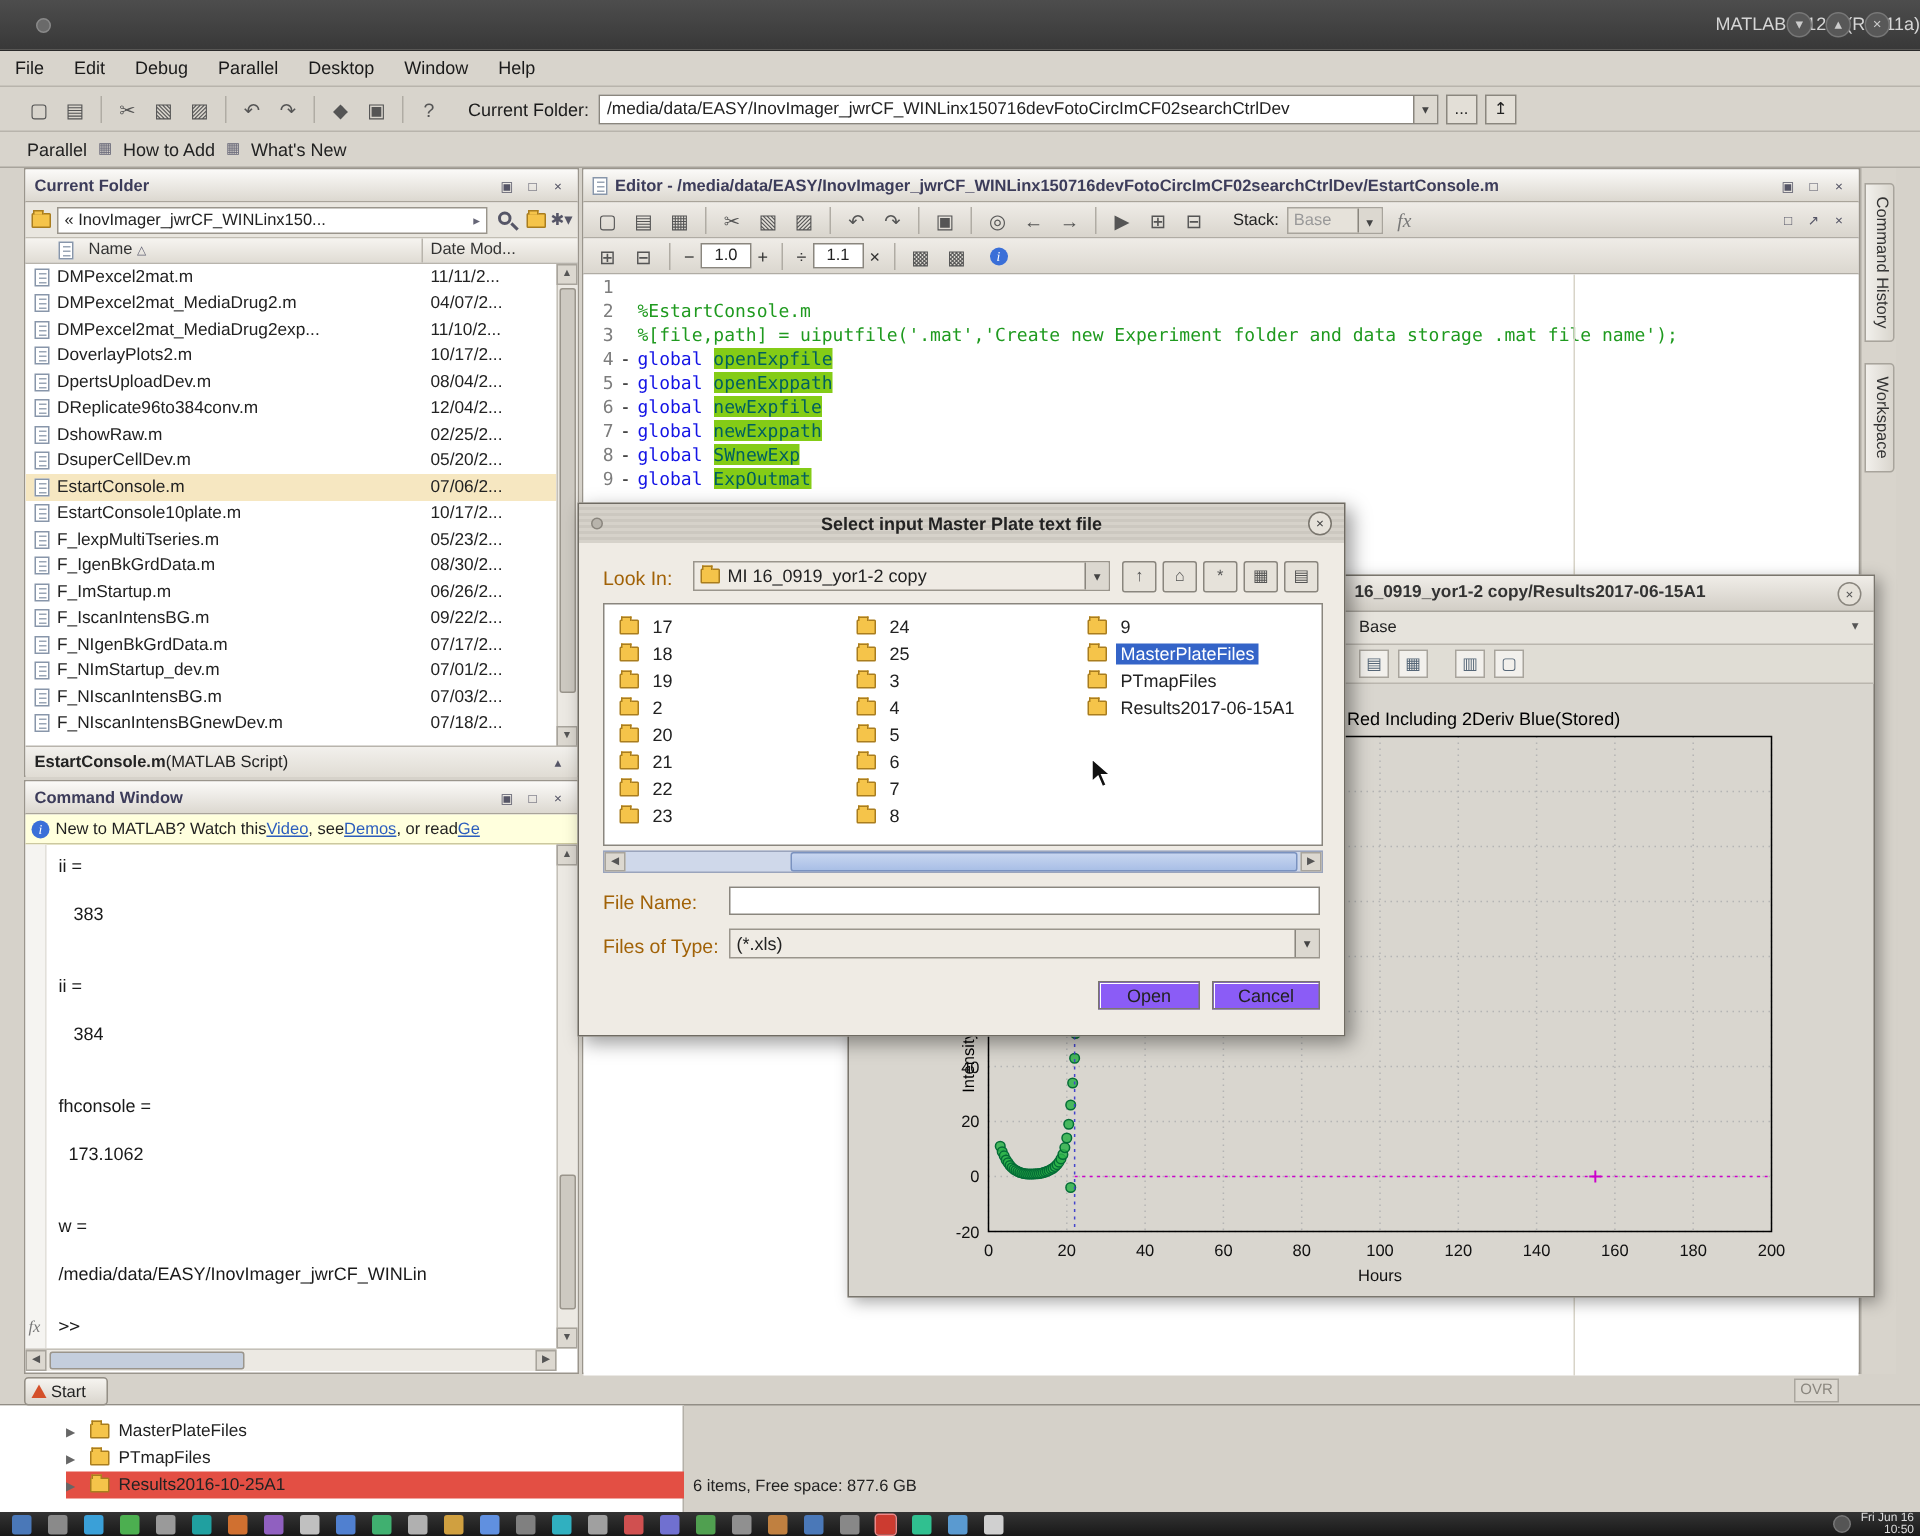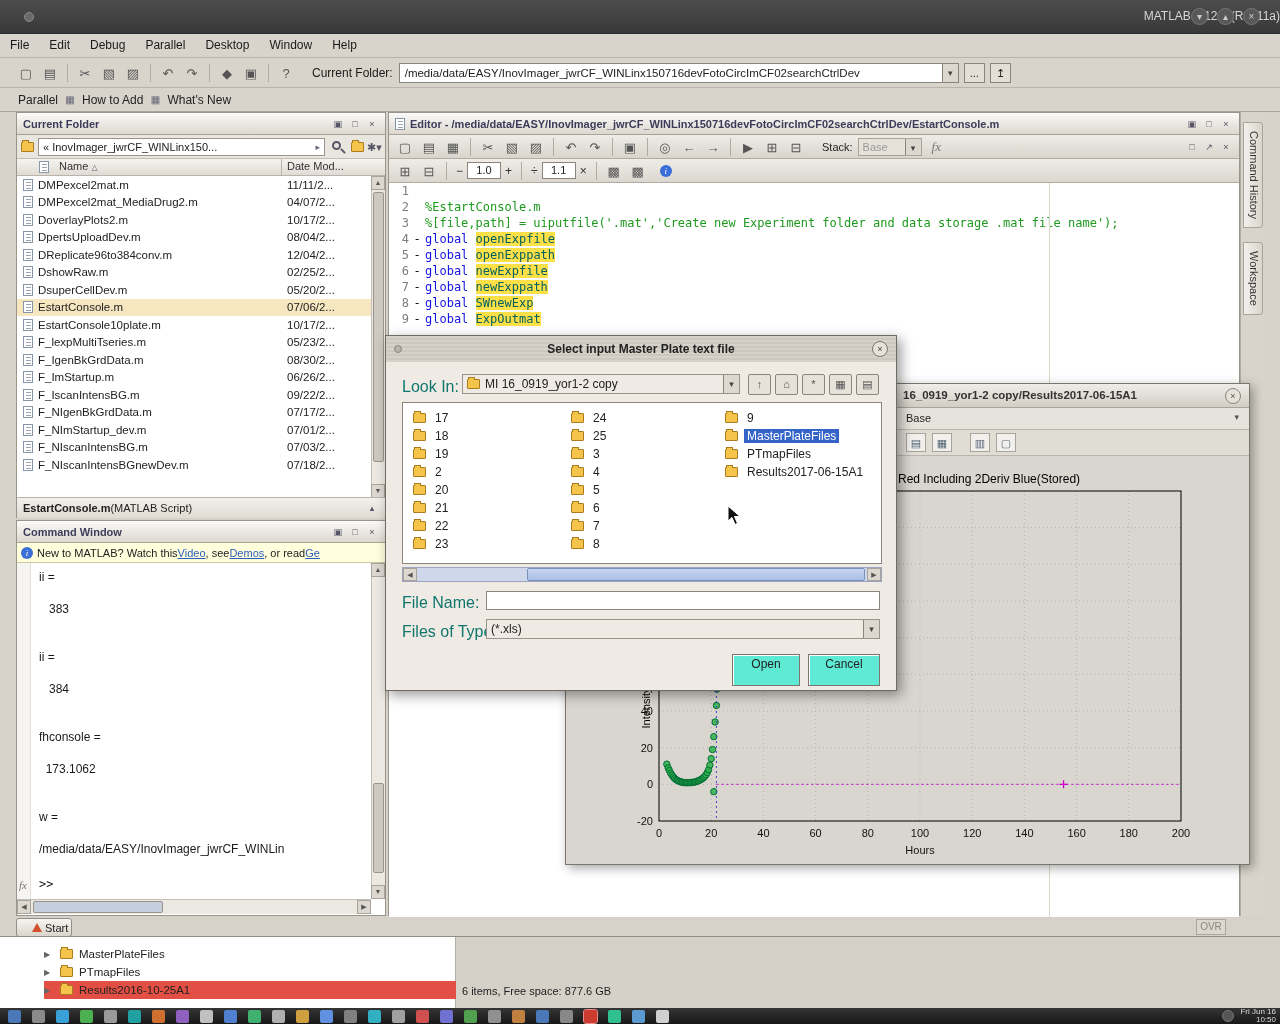--- a/index.html
+++ b/index.html
@@ -86,31 +86,31 @@
   .op{font-size:12px;color:#333;margin:0 4px}
   #stack-combo{width:64px;height:18px;background:#e6e2da;border:1px solid #a8a49c;color:#999;
                display:flex;align-items:center;padding-left:4px;font-size:11px}
   #code{position:absolute;left:0;top:70px;width:850px;height:734px;background:#fff;overflow:hidden}
   .code-line{display:flex;height:16px;font-family:"DejaVu Sans Mono",monospace;font-size:12px;line-height:16px}
   .ln{width:20px;text-align:right;color:#7d7d7d;flex:none}
   .mk{width:16px;text-align:center;color:#111;flex:none}
   .ctext{white-space:pre}
   .c-comment{color:#1f9a1f}
   .c-keyword{color:#1414e6}
-  .c-var{color:#005f5f;background:#fde047}
+  .c-var{color:#005f5f;background:#84cc16}
   #margin-line{position:absolute;left:660px;top:70px;width:1px;height:734px;background:#d8d4c8}
 
   
   .vtab{position:absolute;left:2px;width:20px;background:linear-gradient(90deg,#f2f0ec,#d9d5cd);
         border:1px solid #a8a49c;border-radius:0 3px 3px 0;writing-mode:vertical-rl;
         font-size:11px;color:#333;padding:8px 2px;text-align:center}
 
   
   #start-btn{position:absolute;left:16px;top:918px;width:56px;height:19px;background:linear-gradient(#f6f4f0,#d9d5cd);
-             border:1px solid #948f86;border-radius:3px;display:flex;align-items:center;padding-left:15px;gap:3px;font-size:11px}
+             border:1px solid #948f86;border-radius:3px;display:flex;align-items:center;padding-left:4px;gap:3px;font-size:11px}
   .mlogo{width:0;height:0;border-left:5px solid transparent;border-right:5px solid transparent;border-bottom:9px solid #d4502a}
   #ovr{position:absolute;left:1196px;top:919px;width:30px;height:16px;border:1px solid #aaa69e;color:#8a867e;
        font-size:10px;text-align:center;line-height:14px;background:#dcd8d0}
 
   
   #figwin{left:565px;top:383px;width:685px;height:482px;background:#d9d6cf;border:1px solid #7a766e;
           box-shadow:3px 3px 10px rgba(0,0,0,.35)}
   #fig-titlebar{position:absolute;left:0;top:0;width:683px;height:24px;background:linear-gradient(#f0ede8,#d2cec6);
                 border-bottom:1px solid #a8a49c}
   #fig-title{position:absolute;left:337px;top:5px;font-size:11.5px;font-weight:bold;color:#333;white-space:nowrap}
@@ -127,35 +127,35 @@
   .tick{font-family:"Liberation Sans",sans-serif;font-size:11px;fill:#111}
 
   
   #dialog{left:385px;top:335px;width:512px;height:356px;background:#efebe4;border:1px solid #6f6b63;
           box-shadow:4px 4px 12px rgba(0,0,0,.4)}
   #dlg-titlebar{position:absolute;left:0;top:0;width:510px;height:26px;
                 background:repeating-linear-gradient(0deg,#d6d2ca 0 2px,#ccc8c0 2px 4px),linear-gradient(#e6e2da,#c9c5bd)}
   #dlg-title{position:absolute;left:0;right:0;top:6px;text-align:center;font-weight:bold;font-size:12px;color:#222}
   #dlg-close{position:absolute;right:8px;top:5px;width:16px;height:16px;border-radius:50%;border:1px solid #7a766e;
              background:#e6e2da;font-size:9px;line-height:14px;text-align:center;color:#444}
-  .dlg-label{position:absolute;font-size:16px;color:#0f766e}
+  .dlg-label{position:absolute;font-size:13px;color:#a16207}
   .dlg-combo{position:absolute;height:20px;background:#efebe4;border:1px solid #9a958c;display:flex;align-items:center;
              padding-left:4px;font-size:12px;gap:5px}
   .dlg-ico{position:absolute;width:23px;height:21px;background:#e6e2da;border:1px solid #8a867e;border-radius:2px;
            text-align:center;line-height:19px;font-size:11px;color:#555}
   #dlg-list{position:absolute;left:16px;top:66px;width:480px;height:162px;background:#fff;
             border:1px solid #8a867e;overflow:hidden}
   .dlg-col{position:absolute;top:6px}
   .dlg-item{display:flex;align-items:center;height:18px;gap:6px;font-size:12px;white-space:nowrap}
   .dlg-item .lbl{padding:0 3px}
   .dlg-item.sel .lbl{background:#3464c8;color:#fff}
   #dlg-hscroll{position:absolute;left:16px;top:231px;width:480px;height:15px;background:#cfd8ea;border:1px solid #9aa4bc}
   #dlg-input{position:absolute;left:100px;top:255px;width:394px;height:19px;border:1px solid #8a867e;background:#fff;
              font-size:12px;padding:0 4px}
-  .dlg-btn{position:absolute;top:318px;height:32px;background:#5eead4;border:1px solid #7a766e;
+  .dlg-btn{position:absolute;top:318px;height:19px;background:#8b5cf6;border:1px solid #7a766e;
            box-shadow:inset 1px 1px 0 #fff;font-size:12px;text-align:center;line-height:19px}
 
   
   .folder-icon{width:13px;height:10px;background:#f5c44a;border:1px solid #a97d1e;border-radius:1px;
                position:relative;display:inline-block;flex:none}
   .folder-icon::before{content:'';position:absolute;top:-3px;left:0;width:5px;height:2px;background:#f5c44a;
                border:1px solid #a97d1e;border-bottom:none}
   .file-icon{width:10px;height:12px;background:#fff;border:1px solid #8896aa;display:inline-block;position:relative;flex:none}
   .file-icon::after{content:'';position:absolute;left:2px;top:2px;width:5px;height:1px;background:#9aa6b6;
                box-shadow:0 3px 0 #9aa6b6,0 6px 0 #9aa6b6}
@@ -282,20 +282,25 @@
       <div id="cf-list">
           <div class="cf-row">
             <span class="file-icon"></span>
             <span class="cf-name">DMPexcel2mat.m</span>
             <span class="cf-date">11/11/2...</span>
           </div>
           <div class="cf-row">
             <span class="file-icon"></span>
             <span class="cf-name">DMPexcel2mat_MediaDrug2.m</span>
             <span class="cf-date">04/07/2...</span>
+          </div>
+          <div class="cf-row">
+            <span class="file-icon"></span>
+            <span class="cf-name">DMPexcel2mat_MediaDrug2exp...</span>
+            <span class="cf-date">11/10/2...</span>
           </div>
           <div class="cf-row">
             <span class="file-icon"></span>
             <span class="cf-name">DoverlayPlots2.m</span>
             <span class="cf-date">10/17/2...</span>
           </div>
           <div class="cf-row">
             <span class="file-icon"></span>
             <span class="cf-name">DpertsUploadDev.m</span>
             <span class="cf-date">08/04/2...</span>

